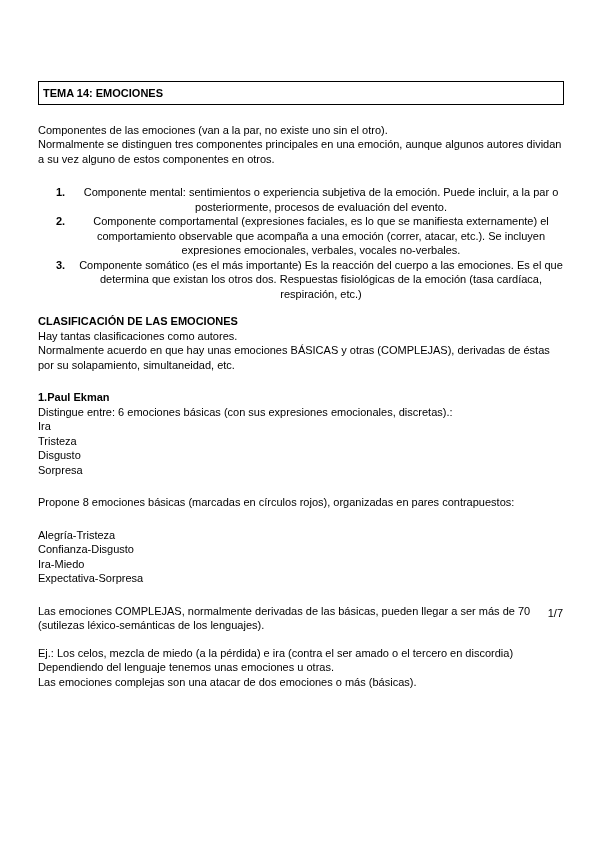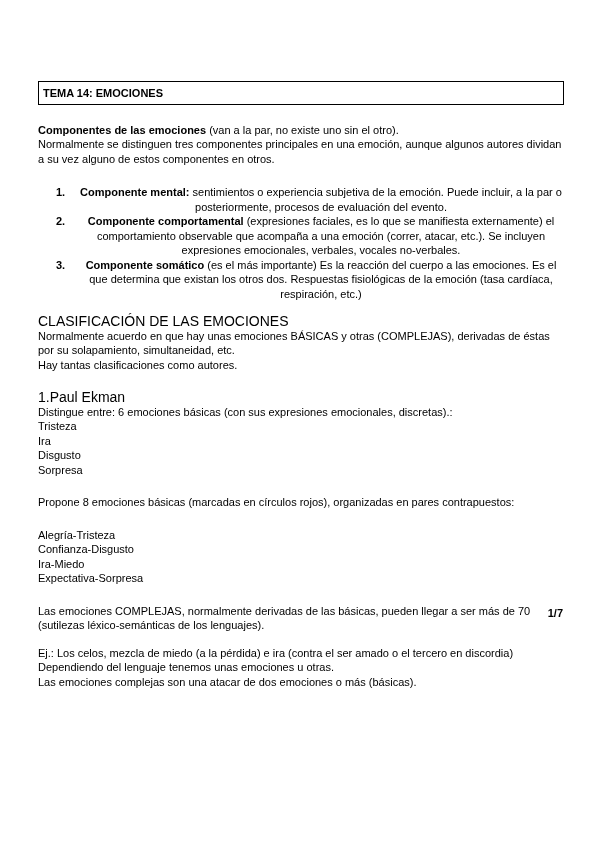--- a/index.html
+++ b/index.html
@@ -19,34 +19,34 @@
     top: 18px; left: 0;
     width: 600px; height: 648px;
     padding: 63px 36px 0 38px;
   }
   .title-box {
     border: 1px solid #000000;
     padding: 4px 4px 3px 4px;
     font-weight: 700;
     margin-bottom: 18px;
   }
-  .b { font-weight: 700; }
+  .b { font-weight: 400; }
   .para { margin: 0; }
   .mt-sm { margin-top: 13px; }
   .mt-md { margin-top: 18px; }
   .olist { margin-top: 19px; margin-left: 18px; }
   .olist-item { display: flex; }
   .olist-num { width: 22px; flex: none; font-weight: 700; }
   .olist-body { flex: 1; text-align: center; }
-  .heading { font-weight: 400; font-size: 14px; line-height: 14.5px; }
+  .heading { font-weight: 700; font-size: 11px; line-height: 14.5px; }
   .footer {
     position: absolute;
     right: 37px;
     bottom: 46px;
-    font-weight: 700;
+    font-weight: 400;
   }
 </style>
 </head>
 <body>
 
 <div class="page">
 
   <div class="title-box">
     <span>TEMA 14: EMOCIONES</span>
   </div>
@@ -63,30 +63,30 @@
       <span class="olist-body"><span class="b">Componente comportamental</span><span> (expresiones faciales, es lo que se manifiesta externamente) el comportamiento observable que acompaña a una emoción (correr, atacar, etc.). Se incluyen expresiones emocionales, verbales, vocales no-verbales.</span></span>
     </div>
     <div class="olist-item">
       <span class="olist-num">3.</span>
       <span class="olist-body"><span class="b">Componente somático</span><span> (es el más importante) Es la reacción del cuerpo a las emociones. Es el que determina que existan los otros dos. Respuestas fisiológicas de la emoción (tasa cardíaca, respiración, etc.)</span></span>
     </div>
   </div>
 
   <div class="mt-sm">
     <div class="heading">CLASIFICACIÓN DE LAS EMOCIONES</div>
+    <p class="para">Hay tantas clasificaciones como autores.</p>
     <p class="para">Normalmente acuerdo en que hay unas emociones BÁSICAS y otras (COMPLEJAS), derivadas de éstas por su solapamiento, simultaneidad, etc.</p>
-    <p class="para">Hay tantas clasificaciones como autores.</p>
   </div>
 
   <div class="mt-md">
     <div class="heading">1.Paul Ekman</div>
     <p class="para">Distingue entre: 6 emociones básicas (con sus expresiones emocionales, discretas).:</p>
     <div>
+      <div>Ira</div>
       <div>Tristeza</div>
-      <div>Ira</div>
       <div>Disgusto</div>
       <div>Sorpresa</div>
     </div>
   </div>
 
   <div class="mt-md">
     <p class="para">Propone 8 emociones básicas (marcadas en círculos rojos), organizadas en pares contrapuestos:</p>
     <div class="mt-md">
       <div>Alegría-Tristeza</div>
       <div>Confianza-Disgusto</div>

